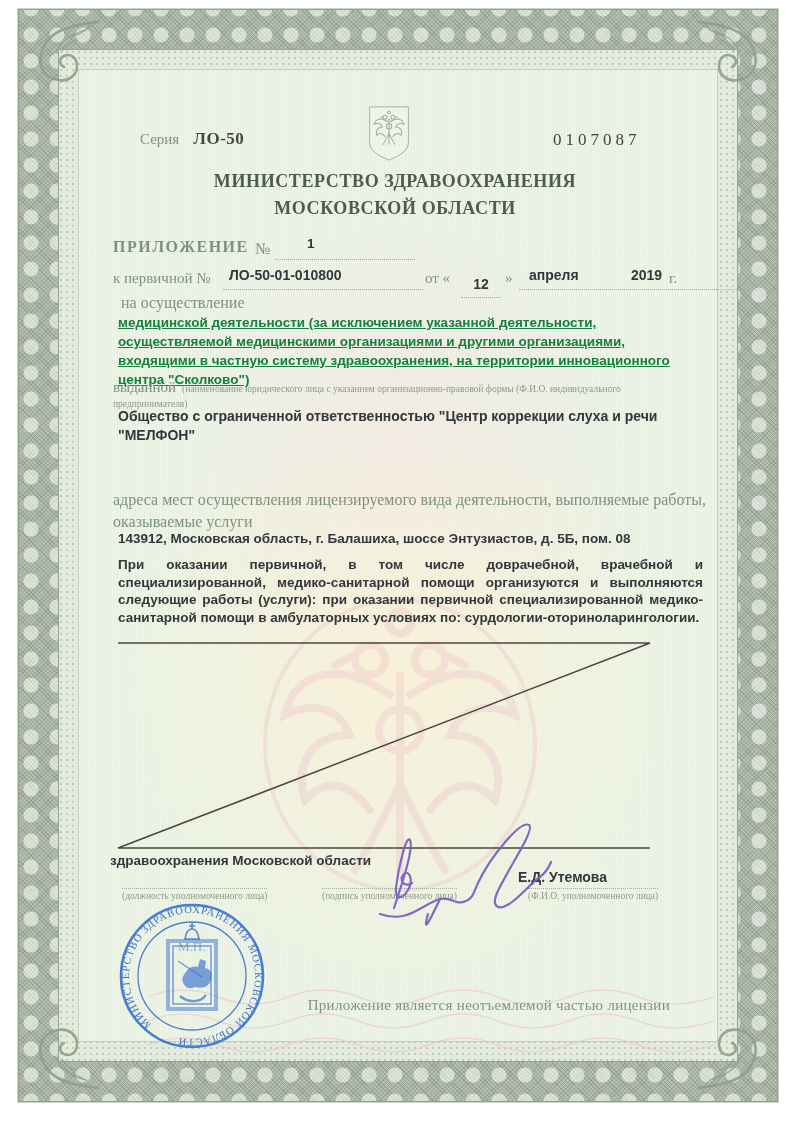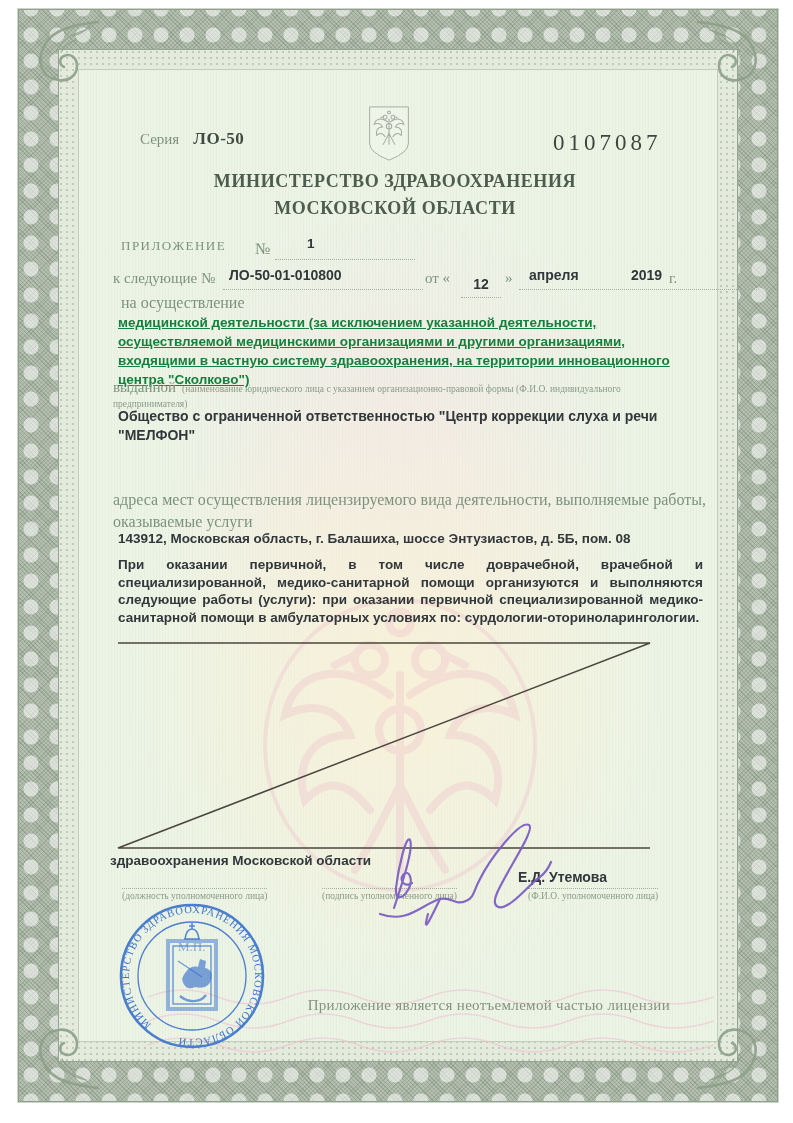--- a/index.html
+++ b/index.html
@@ -38,26 +38,26 @@
 
   
   .abs{position:absolute;z-index:10;}
   .green{color:#7d927e;font-family:"Liberation Serif",serif;}
   .dark{color:#31373b;font-family:"Liberation Sans",sans-serif;font-weight:bold;}
   .caption{color:#8a9c88;font-family:"Liberation Serif",serif;font-size:9.5px;}
   .dotted{border-bottom:1px dotted #9fb09d;}
 
   .series-row{left:140px;top:129px;font-size:15px;}
   .series-value{font-family:"Liberation Serif",serif;font-weight:600;color:#3f4a42;font-size:17px;margin-left:14px;letter-spacing:.5px;}
-  .form-number{left:553px;top:130px;font-size:23px;color:#3d453f;letter-spacing:4px;font-weight:500;}
+  .form-number{left:553px;top:130px;font-size:17px;color:#3d453f;letter-spacing:4px;font-weight:500;}
   .emblem{left:367px;top:105px;width:44px;height:60px;color:#999e94;opacity:.85;}
   .title{left:75px;top:168px;width:640px;text-align:center;font-weight:bold;font-size:18px;line-height:27px;color:#4d5c4e;letter-spacing:.6px;}
 
   .appendix-row{left:113px;top:236px;width:560px;height:26px;}
-  .appendix-label{position:absolute;left:8px;top:2px;font-size:13px;letter-spacing:1.5px;}
+  .appendix-label{position:absolute;left:0;top:2px;font-size:16px;letter-spacing:1.5px;font-weight:bold;}
   .appendix-no{position:absolute;left:142px;top:4px;font-size:16px;}
   .appendix-box{position:absolute;left:162px;top:0;width:140px;height:23px;}
   .appendix-value{position:absolute;left:32px;top:0;font-size:13.5px;}
 
   .license-row{left:113px;top:264px;width:575px;height:28px;}
   .lic-label{position:absolute;left:0;top:6px;font-size:15px;}
   .lic-number-box{position:absolute;left:110px;top:0;width:200px;height:25px;}
   .lic-number{position:absolute;left:6px;top:3px;font-size:14px;}
   .lic-from{position:absolute;left:312px;top:6px;font-size:15px;}
   .lic-day-box{position:absolute;left:348px;top:8px;width:40px;height:25px;text-align:center;}
@@ -165,21 +165,21 @@
 
   <div class="abs appendix-row">
     <span class="appendix-label green">ПРИЛОЖЕНИЕ</span>
     <span class="appendix-no green">№</span>
     <span class="appendix-box dotted">
       <span class="appendix-value dark">1</span>
     </span>
   </div>
 
   <div class="abs license-row">
-    <span class="lic-label green">к следующие №</span>
+    <span class="lic-label green">к первичной №</span>
     <span class="lic-number-box dotted">
       <span class="lic-number dark">ЛО-50-01-010800</span>
     </span>
     <span class="lic-from green">от «</span>
     <span class="lic-day-box dotted">
       <span class="lic-day dark">12</span>
     </span>
     <span class="lic-closeq green">»</span>
     <span class="lic-my-box dotted">
       <span class="lic-month dark">апреля</span>

